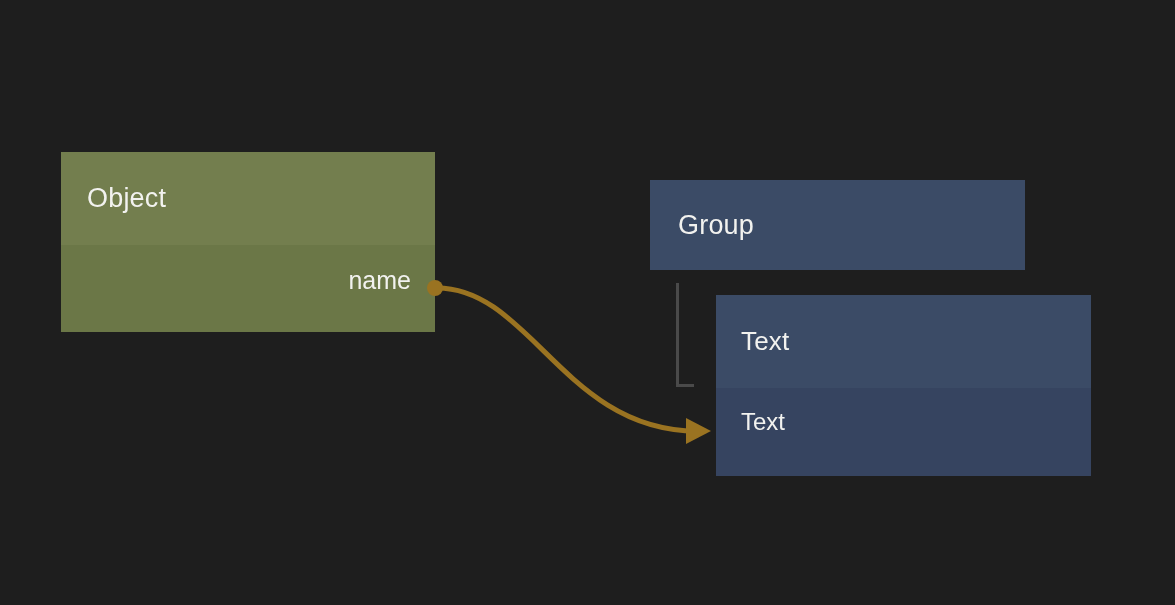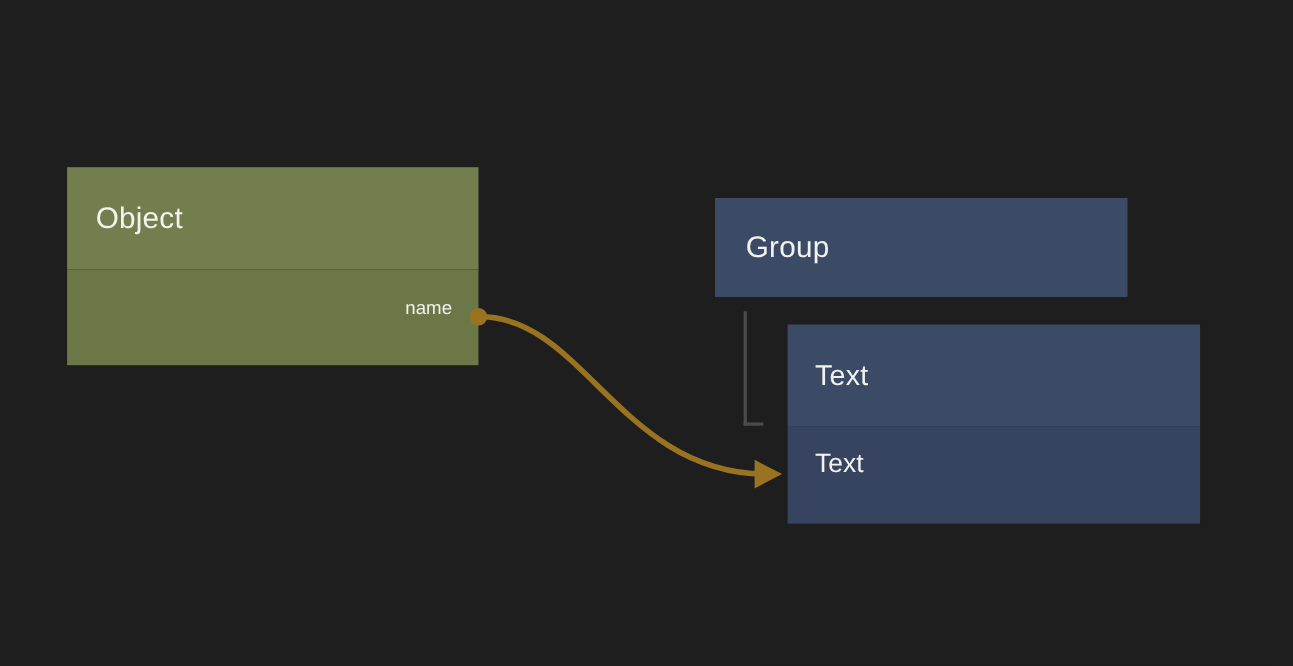--- a/index.html
+++ b/index.html
@@ -67,21 +67,21 @@
     height: 87px;
     background: #6b7747;
   }
   #node-object .port-row {
     right: 24px;
     top: 0;
     height: 70px;
     justify-content: flex-end;
   }
   #node-object .port-label {
-    font-size: 17px;
+    font-size: 25px;
   }
 
   
   #port-dot-name {
     position: absolute;
     left: 427px;
     top: 280px;
     width: 16px;
     height: 16px;
     border-radius: 50%;

